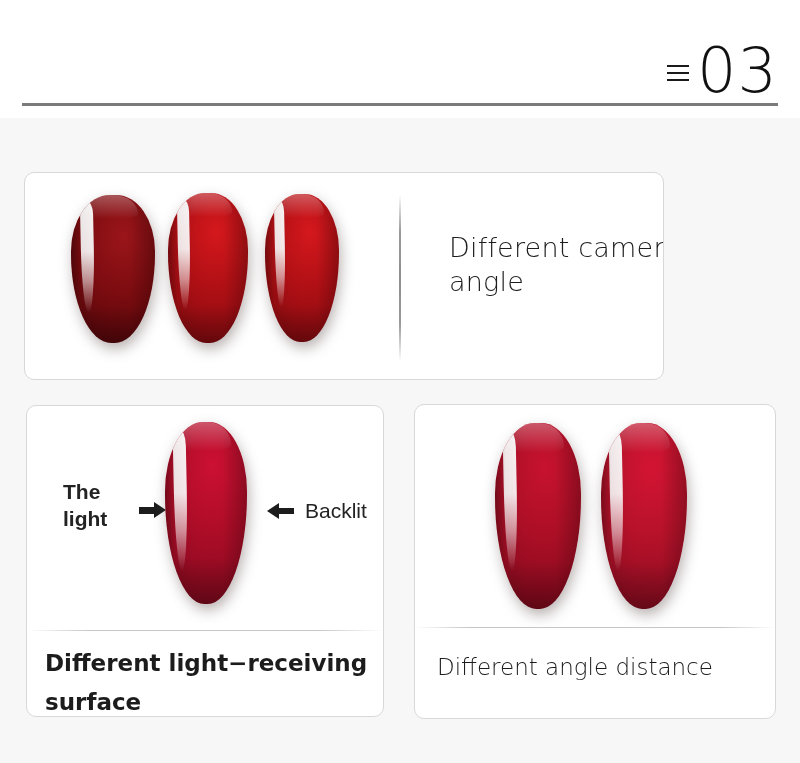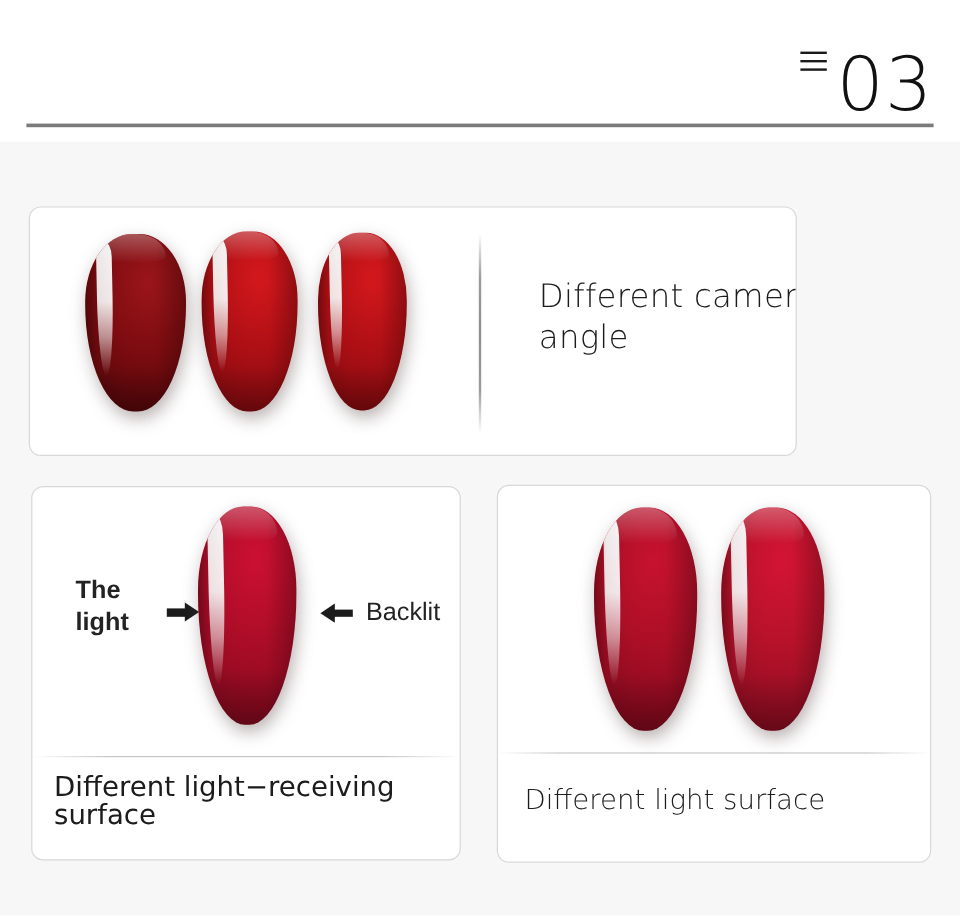--- a/index.html
+++ b/index.html
@@ -56,21 +56,21 @@
     top: 103px;
     width: 756px;
     height: 3px;
     background: #7b7b7b;
   }
   .header-right {
     position: absolute;
     right: 22px;
     top: 40px;
     display: flex;
-    align-items: flex-start;
+    align-items: center;
     gap: 8px;
   }
   .hamburger-icon {
     display: inline-block;
     width: 22px;
     height: 18px;
     position: relative;
     top: 3px;
   }
   .hamburger-icon i {
@@ -273,22 +273,22 @@
     width: 100%;
     height: 1px;
     background: linear-gradient(to right, rgba(200,200,200,0), #c6c6c6 18%, #c6c6c6 82%, rgba(200,200,200,0));
   }
   .c2-caption {
     position: absolute;
     left: 18px;
     top: 238px;
     width: 330px;
     font-size: 23px;
-    line-height: 24px;
-    font-weight: 400;
+    line-height: 39px;
+    font-weight: 700;
     color: #1c1c1c;
     font-family: "DejaVu Sans", sans-serif;
   }
 
   
   .c3-stage { position: absolute; left: 0; top: 0; width: 360px; height: 224px; }
   .c3-separator {
     position: absolute;
     left: 0;
     top: 222px;
@@ -426,16 +426,16 @@
           <div class="topsheen"></div>
           <div class="bottomshade"></div>
           <div class="edge"></div>
         </div>
       </div>
 
     </div>
 
     <div class="c3-separator"></div>
 
-    <div class="c3-caption">Different light surface</div>
+    <div class="c3-caption">Different angle distance</div>
   </div>
 
 </div>
 
 </body></html>

